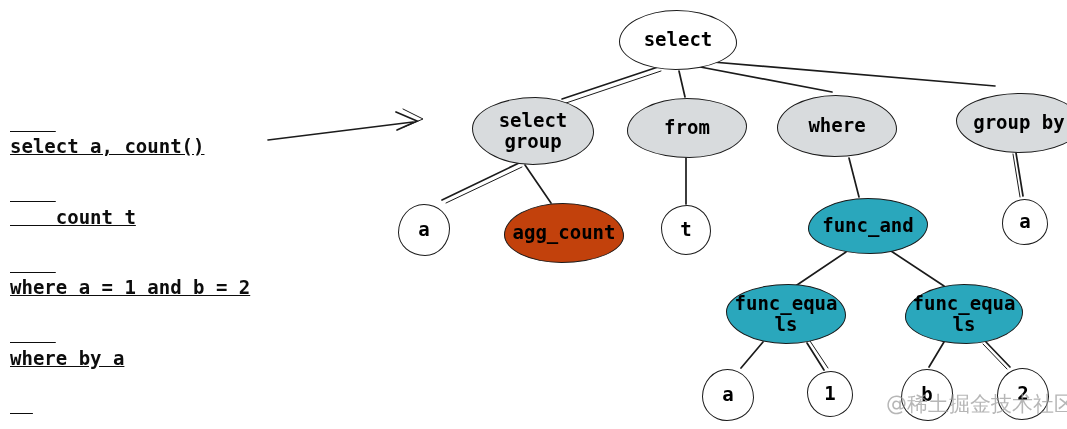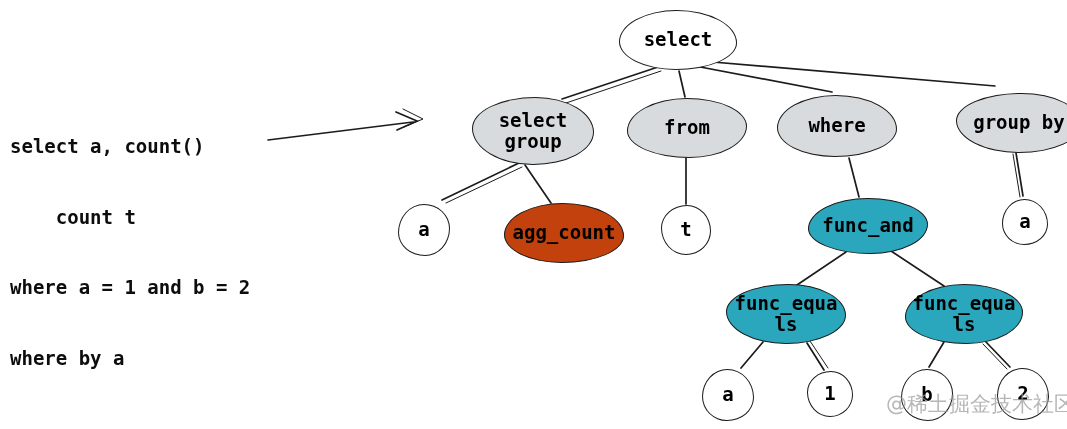--- a/index.html
+++ b/index.html
@@ -5,21 +5,21 @@
   html,body{margin:0;padding:0;background:#fff;}
   .canvas{
     position:relative;width:1067px;height:429px;background:#ffffff;
     overflow:hidden;font-family:"DejaVu Sans Mono", monospace;
   }
   .edges{position:absolute;left:0;top:0;width:1067px;height:429px;}
   .edges line, .edges path{stroke:#1b1b1b;stroke-width:1.7;fill:none;stroke-linecap:round;}
   .edges .thin{stroke-width:1;}
   .sql{
     position:absolute;left:10px;top:88px;color:#0d0d0d;
-    font:700 19px/23.5px "DejaVu Sans Mono", monospace;white-space:pre;
+    font:700 19px/23.5px "DejaVu Sans Mono", monospace;white-space:pre;text-decoration:underline;
   }
   .node{
     position:absolute;box-sizing:border-box;border:1.8px solid #1a1a1a;
     display:flex;flex-direction:column;align-items:center;justify-content:center;
     text-align:center;color:#000;background:#fff;
     font:700 19px/1.12 "DejaVu Sans Mono", monospace;
   }
   .w1{border-radius:49% 51% 52% 48% / 53% 55% 45% 47%;}
   .w2{border-radius:52% 48% 50% 50% / 46% 52% 48% 54%;}
   .w3{border-radius:50% 50% 48% 52% / 55% 47% 53% 45%;}

